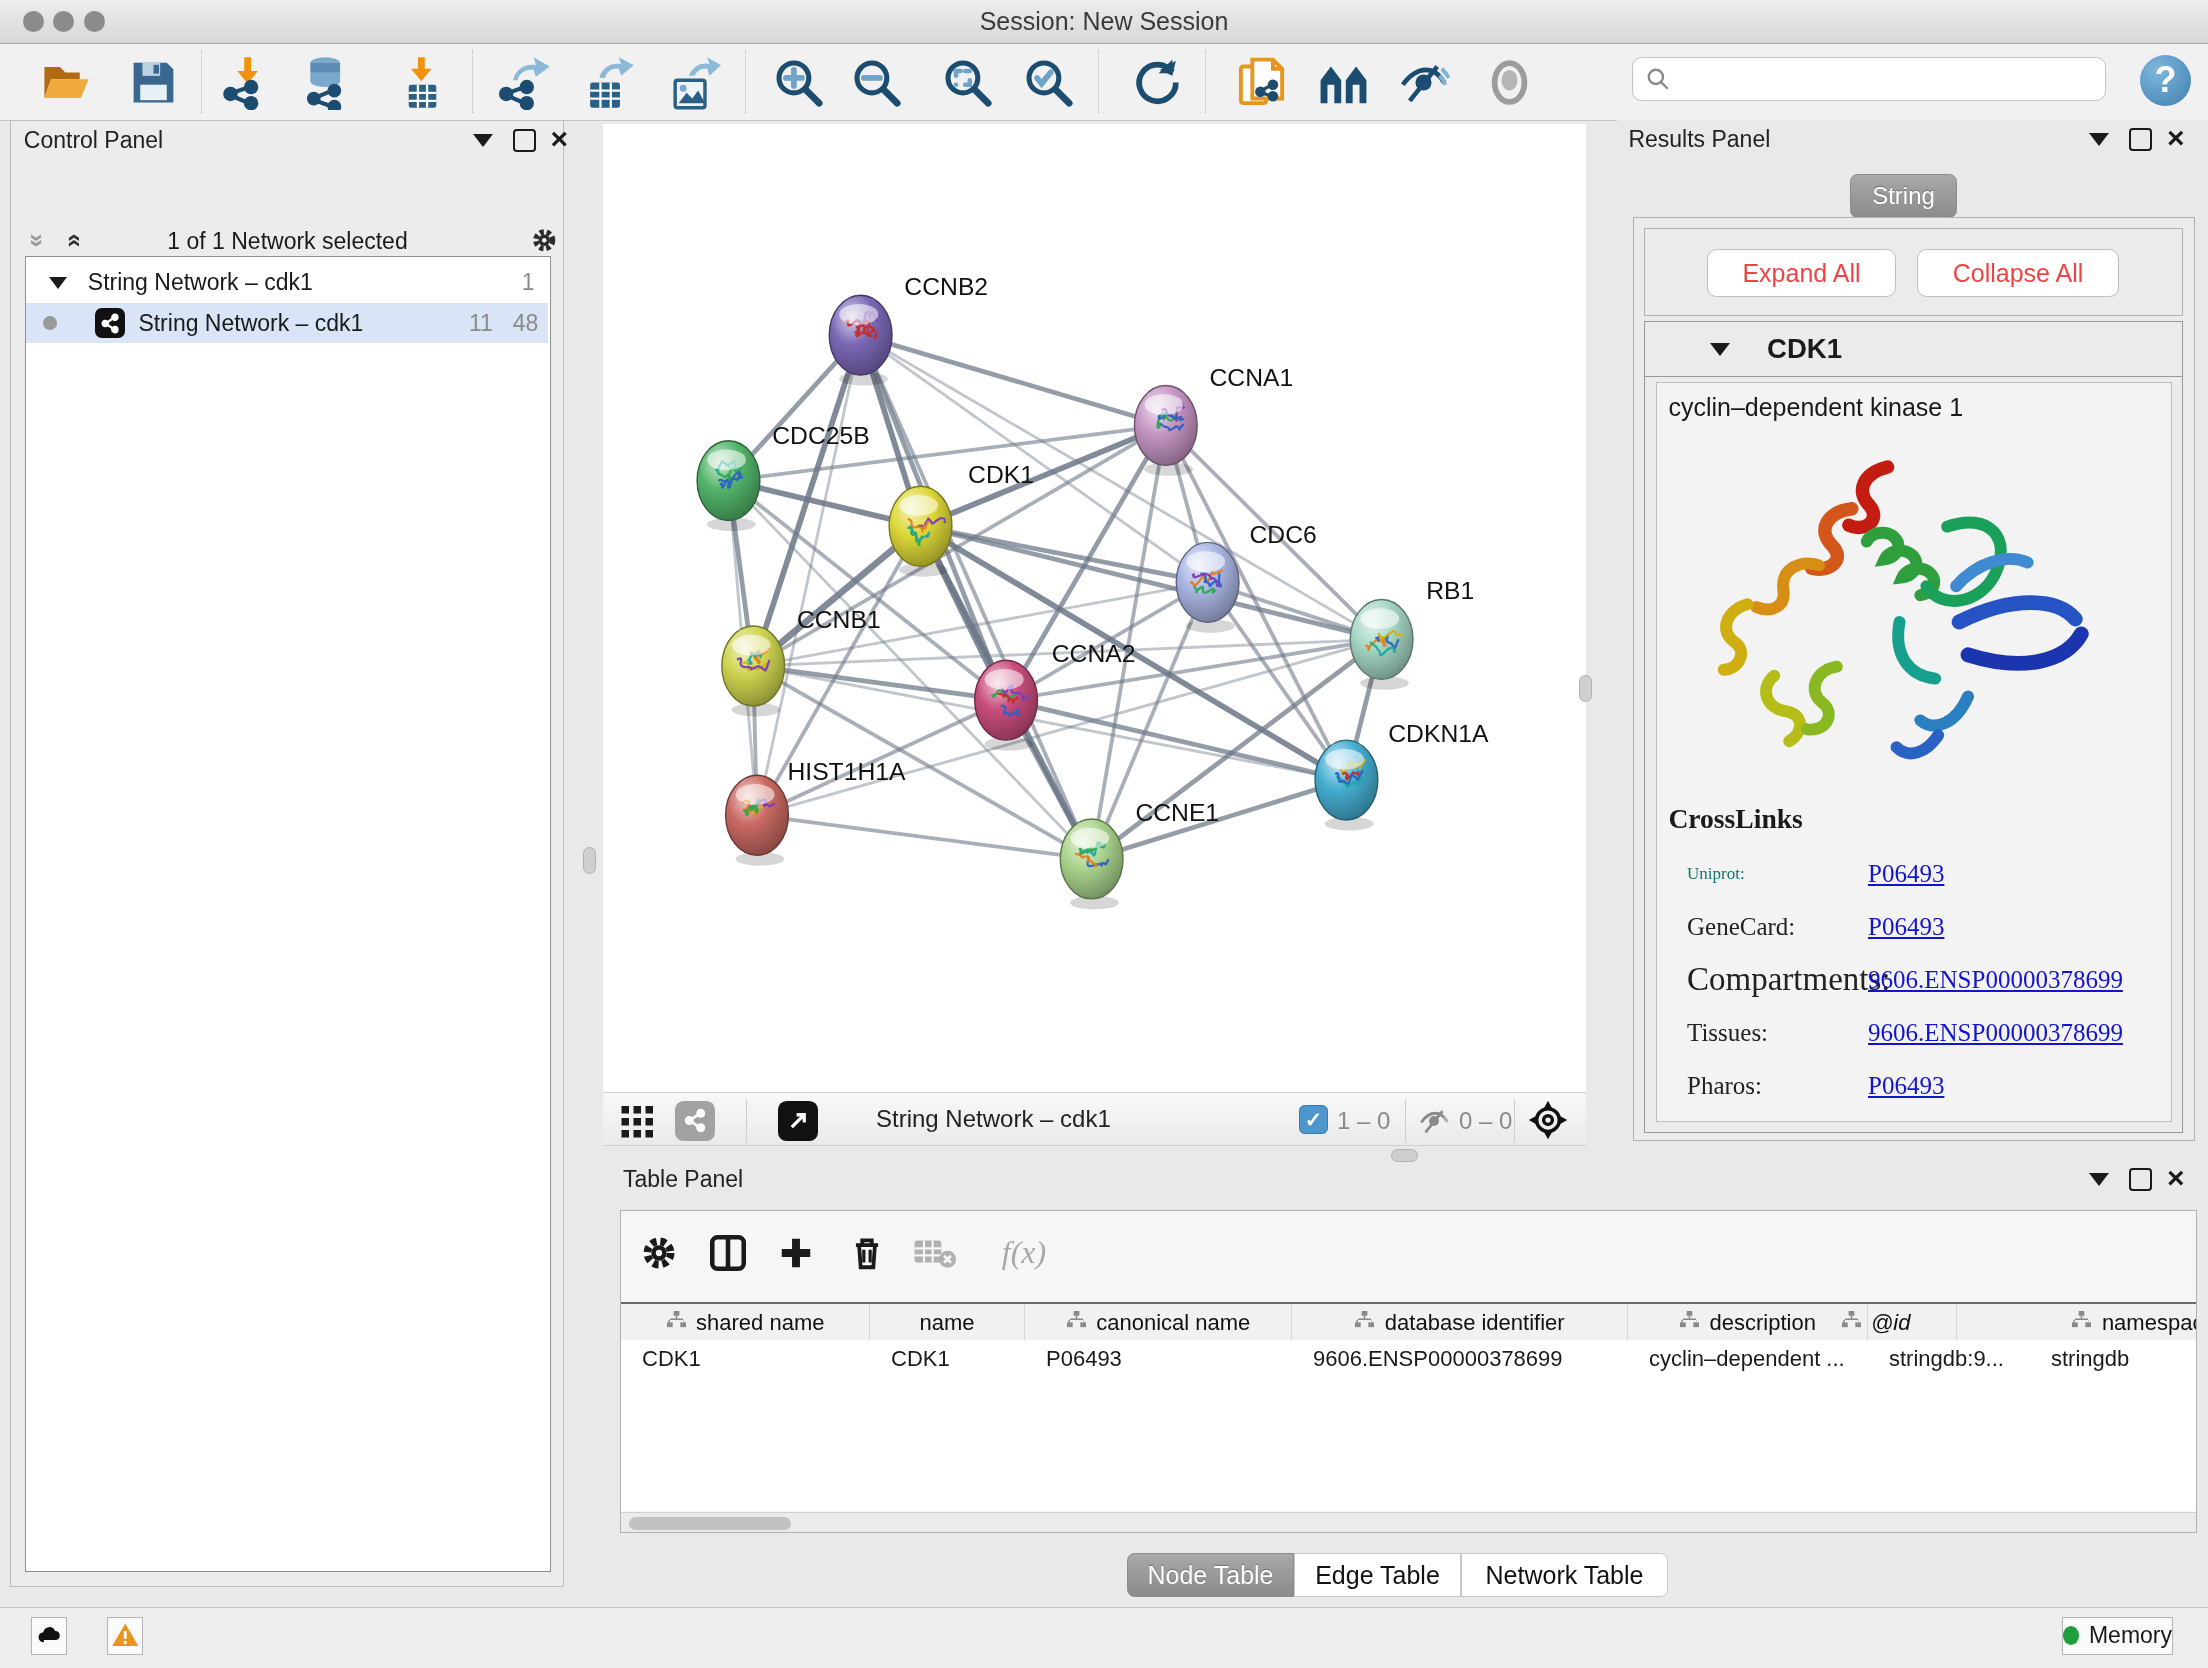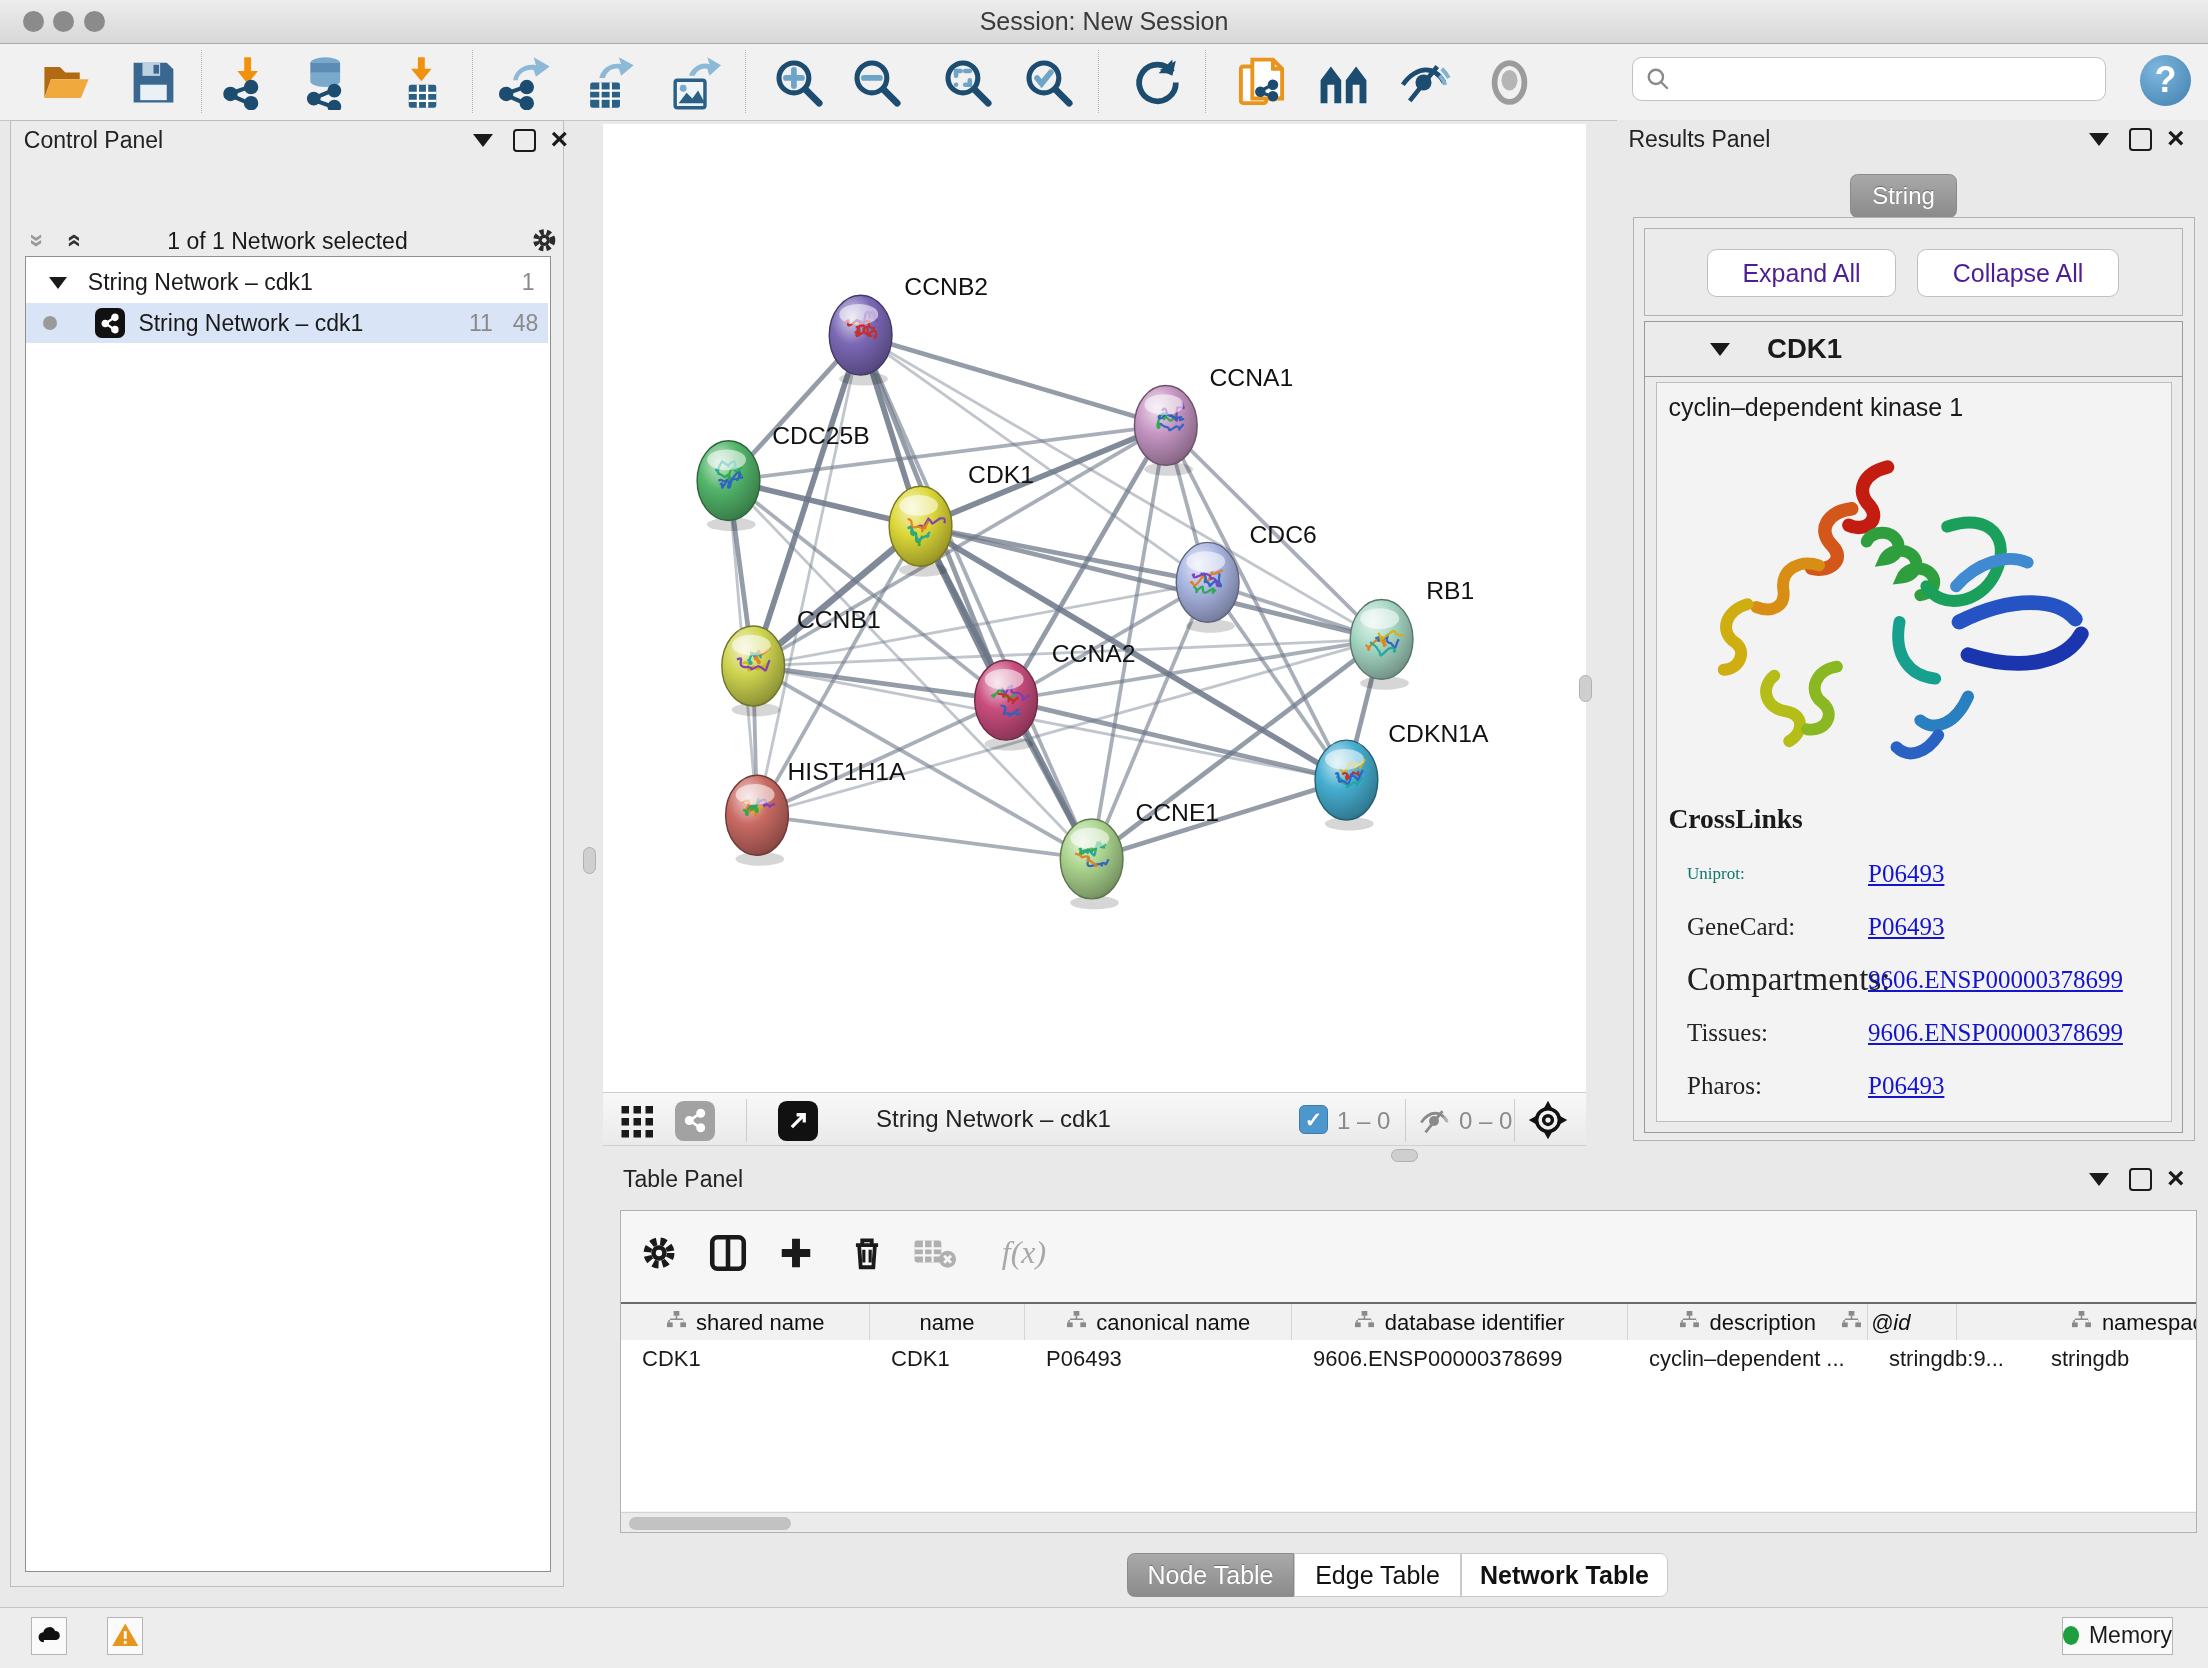--- a/index.html
+++ b/index.html
@@ -44,21 +44,21 @@
   .tree-row{position:absolute;left:0;width:522px;height:40px;display:flex;align-items:center;font-size:23px;}
   .tree-row.sel{background:#d9e5f7;}
   .gray-num{color:#8a8a8a;font-size:23px;}
 
   .results-panel-bg{left:1617px;top:120px;width:592px;height:1467px;background:#e9e9e9;}
   .res-outer{left:1633px;top:217px;width:562px;height:924px;background:#ebebeb;border:1px solid #b1b1b1;box-sizing:border-box;}
   .res-btnbox{left:1644px;top:228px;width:539px;height:88px;border:1px solid #b1b1b1;box-sizing:border-box;}
   .res-section{left:1644px;top:321px;width:539px;height:812px;border:1.9px solid #9a9a9a;box-sizing:border-box;}
   .res-content{left:1656px;top:382px;width:516px;height:740px;background:#f3f3f3;border:1px solid #bdbdbd;box-sizing:border-box;}
   .white-btn{height:46px;background:#fff;border:1.9px solid #bfbfbf;border-radius:9.5px;font-size:25px;
-    display:flex;align-items:center;justify-content:center;color:#4c1d95;}
+    display:flex;align-items:center;justify-content:center;color:#ef4444;}
   .serif{font-family:"Liberation Serif",serif;}
   .xlink{color:#1414cc;text-decoration:underline;font-size:25px;font-family:"Liberation Serif",serif;}
 
   
   .canvas{left:603px;top:124px;width:983px;height:968px;background:#fff;}
   .canvas-toolbar{left:603px;top:1092px;width:983px;height:54px;
     background:linear-gradient(#f8f8f8,#eaeaea);border-top:1px solid #cfcfcf;border-bottom:1px solid #cfcfcf;box-sizing:border-box;}
   .ct-sep{position:absolute;top:5.7px;height:43px;border-left:1px solid #cdcdcd;}
   .checkbox{width:27px;height:27px;border-radius:5.7px;background:#4d97cc;border:1px solid #3a7cab;
     color:#fff;font-size:21px;font-weight:bold;display:flex;align-items:center;justify-content:center;}
@@ -828,21 +828,21 @@
       </div>
     <div class="tbl-white"></div>
     <div class="hscroll">
       <div class="hthumb"></div>
     </div>
   </div>
 
   <div class="abs" id="bottom-tabs" style="left:1127px;top:1553px;display:flex;">
       <div class="seg-tab sel first" style="width: 167px; font-size: 25px;">Node Table</div>
       <div class="seg-tab" style="width: 167px; font-size: 25px;">Edge Table</div>
-      <div class="seg-tab last" style="width: 207px; font-size: 25px; font-weight: bold;">Network Table</div>
+      <div class="seg-tab last" style="width: 207px; font-size: 25px;">Network Table</div>
     </div>
 
   <div class="abs footer">
     <div class="abs foot-btn" style="left:31px;width:36px;">
       <svg width="27" height="27" viewBox="0 0 24 24" fill="#111">
           <path d="M7 18a4.5 4.5 0 0 1-.5-9A5.5 5.5 0 0 1 17 8a4 4 0 0 1 1 7.9H7Z"></path>
         </svg>
     </div>
     <div class="abs foot-btn" style="left:107px;width:36px;">
       <svg width="28.5" height="28.5" viewBox="0 0 24 24">

